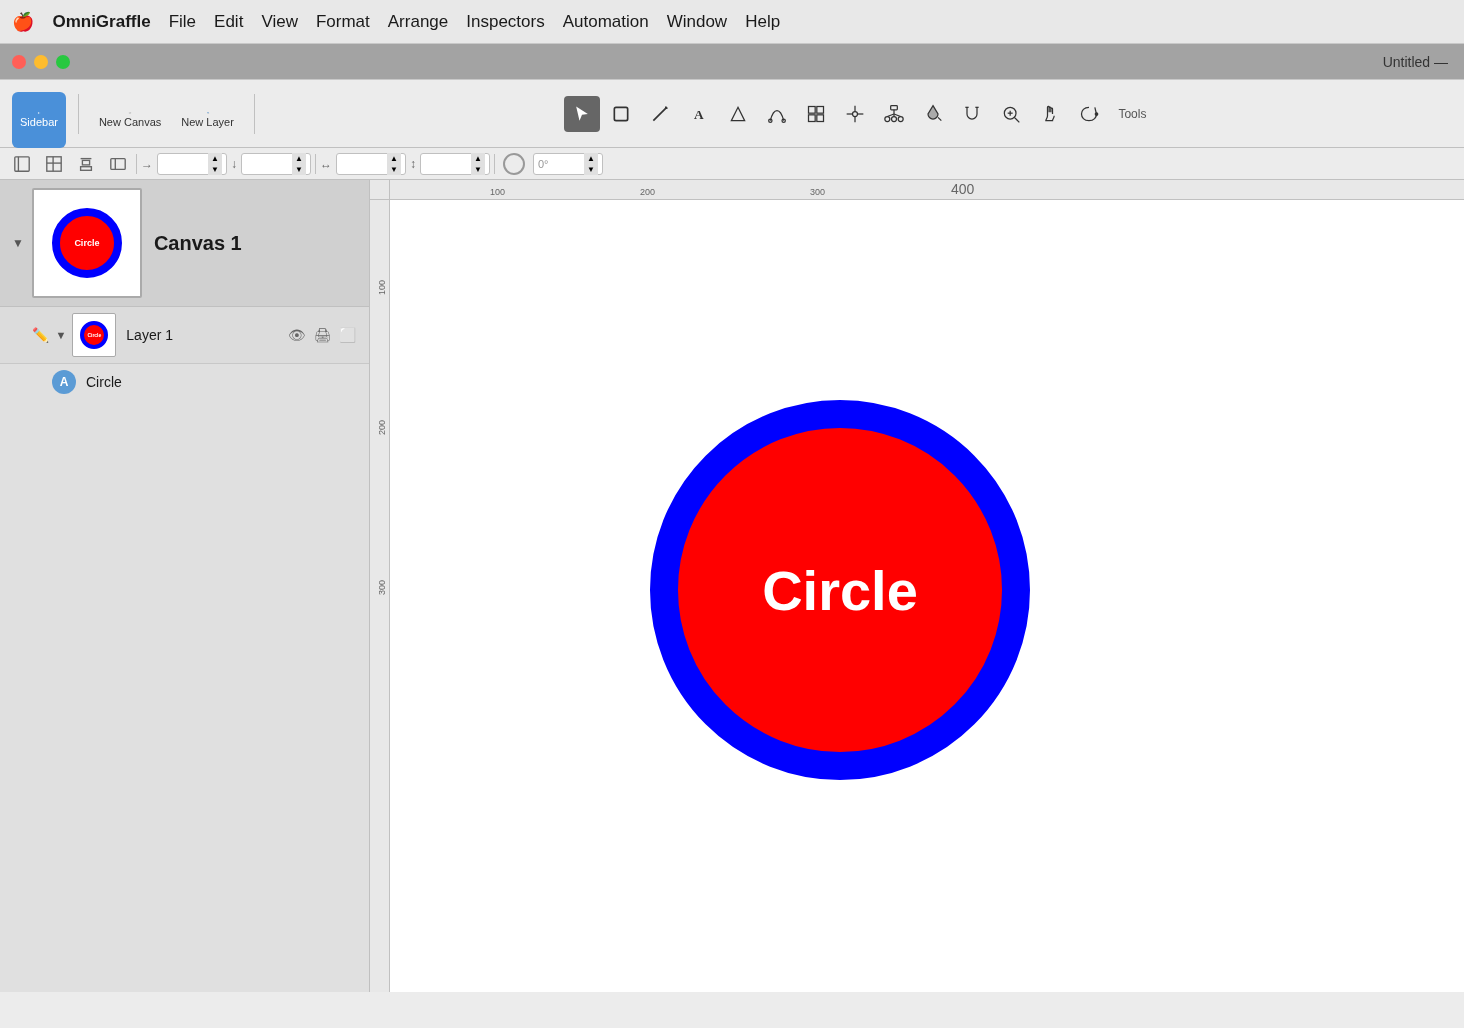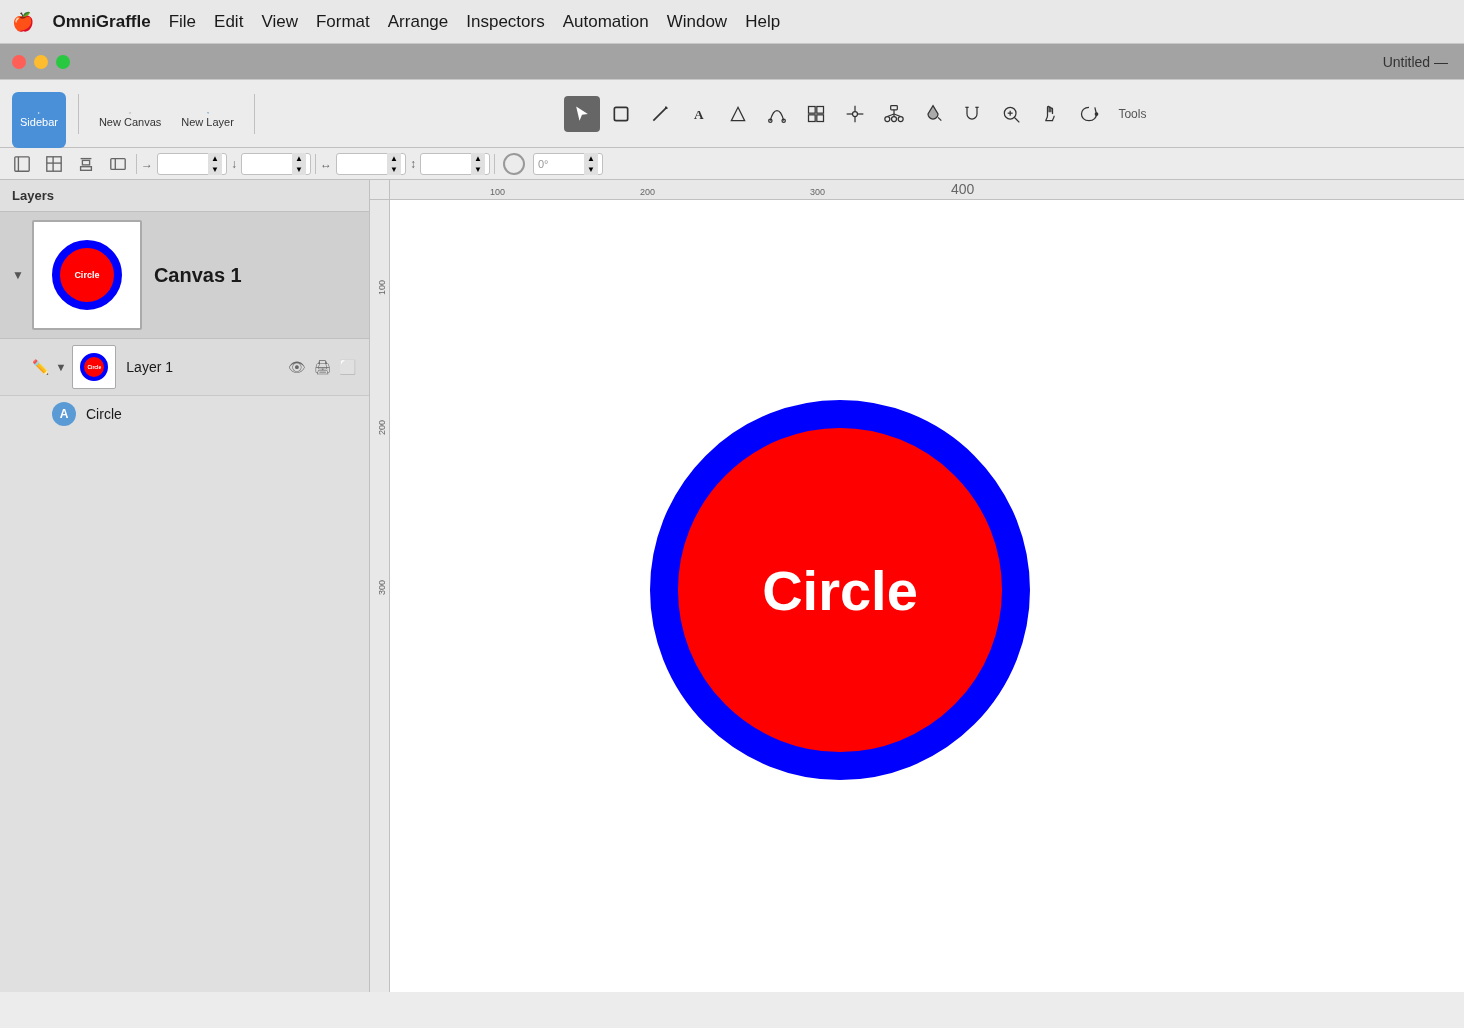--- a/index.html
+++ b/index.html
@@ -482,21 +482,20 @@
     <div class="pos-stepper">
       <button class="pos-stepper-btn">▲</button>
       <button class="pos-stepper-btn">▼</button>
     </div>
   </div>
 </div>
 
 <div class="main-layout">
 
   <div class="sidebar">
-    <div class="sidebar-header">Layers</div>
 
     <div class="canvas-item">
       <span class="chevron">▼</span>
       <div class="canvas-thumbnail">
         <div class="canvas-thumb-inner">
           <span class="canvas-thumb-label">Circle</span>
         </div>
       </div>
       <span class="canvas-name">Canvas 1</span>
     </div>

